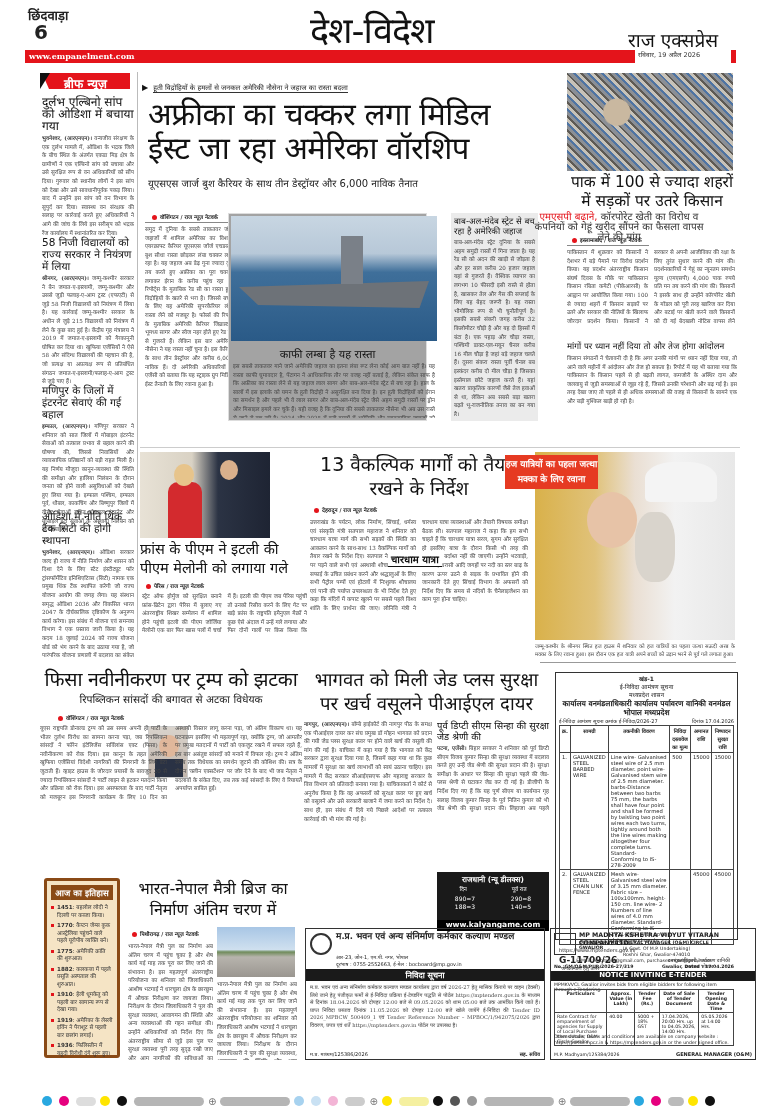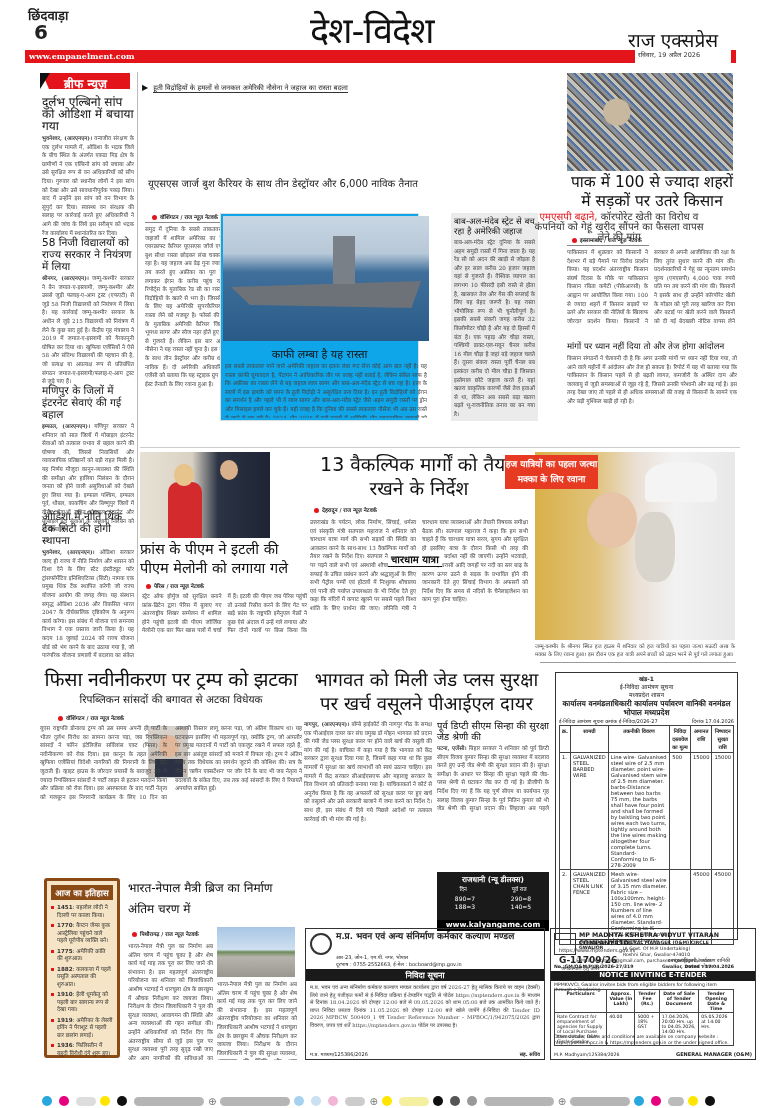--- a/index.html
+++ b/index.html
@@ -51,31 +51,33 @@
   <div class="head" style="font-size:10.5px;line-height:12px">ओडिशा में नीति थिंक टैंक सिटी की होगी स्थापना</div>
   <div class="txt" style="height:112px;margin-top:2px"><b>भुवनेश्वर, (आरएनएन)।</b> <span>ओडिशा सरकार जल्द ही राज्य में नीति निर्माण और शासन को दिशा देने के लिए स्टेट इंस्टीट्यूट फॉर ट्रांसफॉर्मेटिव इनिशिएटिव्स (सिटी) नामक एक प्रमुख थिंक टैंक स्थापित करेगी जो राज्य योजना आयोग की जगह लेगा। यह संस्थान समृद्ध ओडिशा 2036 और विकसित भारत 2047 के दीर्घकालिक दृष्टिकोण के अनुरूप कार्य करेगा। इस संबंध में योजना एवं समन्वय विभाग ने एक प्रस्ताव जारी किया है। यह कदम 18 जुलाई 2024 को राज्य योजना बोर्ड को भंग करने के बाद उठाया गया है, जो पारंपरिक योजना प्रणाली में बदलाव का संकेत है।</span></div>
 </div>
 <div class="abs vr" style="top:72px;left:137px;height:570px"></div>
 
 <div class="abs" style="top:75px;left:142px;width:380px;height:12px">
   <span style="color:#111;font-size:8px">▶</span>
   <span style="font-size:7px;color:#222;border-bottom:1px solid #333">हूती विद्रोहियों के हमलों से जनकल अमेरिकी नौसेना ने जहाज का रास्ता बदला</span>
 </div>
 <div class="abs head" style="top:97px;left:148px;width:395px;font-size:31px;line-height:34px;letter-spacing:-0.5px">
+  <div>अफ्रीका का चक्कर लगा मिडिल</div>
+  <div>ईस्ट जा रहा अमेरिका वॉरशिप</div>
 </div>
 <div class="abs" style="top:176px;left:148px;width:395px;font-size:10px;color:#222">यूएसएस जार्ज बुश कैरियर के साथ तीन डेस्ट्रॉयर और 6,000 नाविक तैनात</div>
 
 <div class="abs dateline" style="top:213px;left:152px">
     <span class="dot"></span>
     <span>वॉशिंगटन / राज न्यूज़ नेटवर्क</span>
   </div>
 <div class="abs hr" style="top:222px;left:145px;width:88px"></div>
 <div class="abs txt" style="top:225px;left:145px;width:88px;height:192px">समुद्र में दुनिया के सबसे ताकतवर जंगी जहाजों में शामिल अमेरिका का विशाल एयरक्राफ्ट कैरियर यूएसएस जॉर्ज एचडब्ल्यू बुश सीधा रास्ता छोड़कर लंबा चक्कर लगा रहा है। यह जहाज अब डेढ़ गुना ज्यादा दूरी तय करते हुए अफ्रीका का पूरा चक्कर लगाकर ईरान के करीब पहुंच रहा है। रिपोर्ट्स के मुताबिक रेड सी का रास्ता हूती विद्रोहियों के खतरे से भरा है। जिससे बचने के लिए यह अमेरिकी सुपरकैरियर लंबा रास्ता लेने को मजबूर है। फोर्ब्स की रिपोर्ट के मुताबिक अमेरिकी कैरियर जिब्राल्टर, भूमध्य सागर और स्वेज नहर होते हुए रेड सी से गुजरते हैं। लेकिन इस बार अमेरिकी नौसेना ने यह रास्ता नहीं चुना है। इस कैरियर के साथ तीन डेस्ट्रॉयर और करीब 6,000 नाविक हैं। दो अमेरिकी अधिकारियों ने एजेंसी को बताया कि यह स्ट्राइक ग्रुप मिडिल ईस्ट तैनाती के लिए रवाना हुआ है।</div>
 
-<div class="abs" style="top:213px;left:220px;width:199px;height:208px;border:1px solid #ddd;background:#0ea5e9">
+<div class="abs" style="top:213px;left:228px;width:199px;height:208px;border:1px solid #ddd;background:#a3a3a3">
   <div class="photo" style="position:absolute;top:2px;left:2px;width:206px;height:125px;background:linear-gradient(#c8d6e2 0%,#b7c8d8 30%,#3f6f9a 45%,#2a5a87 100%)">
     <div style="position:absolute;left:8px;top:62px;width:190px;height:30px;background:#6d7278;clip-path:polygon(0 30%,100% 10%,95% 100%,10% 90%)"></div>
     <div style="position:absolute;left:110px;top:20px;width:22px;height:48px;background:#7a8088"></div>
   </div>
   <div class="head" style="position:absolute;top:132px;left:0;width:100%;text-align:center;font-size:11px">काफी लम्बा है यह रास्ता</div>
   <div class="txt" style="position:absolute;top:148px;left:4px;width:202px;height:56px">इस सबसे ताकतवर माने जाने अमेरिकी जहाज का इतना लंबा रूट लेना कोई आम बात नहीं है। यह रास्ता काफी घुमावदार है, पेंटागन ने आधिकारिक तौर पर वजह नहीं बताई है, लेकिन संकेत साफ है कि अफ्रीका का रास्ता लेने से यह जहाज लाल सागर और बाब-अल-मंदेब स्ट्रेट से बच रहा है। हाल के सालों में इस इलाके को यमन के हूती विद्रोही ने असुरक्षित बना दिया है। इन हूती विद्रोहियों को ईरान का समर्थन है और पहले भी वे लाल सागर और बाब-अल-मंदेब स्ट्रेट जैसे अहम समुद्री रास्तों पर ड्रोन और मिसाइल हमले कर चुके हैं। यही वजह है कि दुनिया की सबसे ताकतवर नौसेना भी अब उस रास्ते से जाने से बच रही है। 2024 और 2025 में हूती हमलों में अमेरिकी और व्यावसायिक जहाजों को निशाना बनाया गया था। हाल के महीनों में भी उन्होंने हमले फिर शुरू करने की धमकी दी है, जिससे यह इलाका असुरक्षित बना हुआ है।</div>
 </div>
 
 <div class="abs" style="top:213px;left:451px;width:87px;height:208px;background:#ebebeb">
   <div class="head" style="padding:3px 3px 0;font-size:8.5px;line-height:10px">बाब-अल-मंदेब स्ट्रेट से बच रहा है अमेरिकी जहाज</div>
@@ -173,21 +175,21 @@
       <div style="font-size: 5.6px; line-height: 7.5px; margin-bottom: 3px; padding-left: 6px; position: relative; color: rgb(51, 51, 51);"><span style="position:absolute;left:0;top:2px;width:3px;height:3px;background:#e4141b"></span><b>1451</b>: <span>बहलोल लोदी ने दिल्ली पर कब्जा किया।</span></div>
       <div style="font-size: 5.6px; line-height: 7.5px; margin-bottom: 3px; padding-left: 6px; position: relative; color: rgb(51, 51, 51);"><span style="position:absolute;left:0;top:2px;width:3px;height:3px;background:#e4141b"></span><b>1770</b>: <span>कैप्टन जेम्स कुक आस्ट्रेलिया पहुंचने वाले पहले यूरोपीय व्यक्ति बने।</span></div>
       <div style="font-size: 5.6px; line-height: 7.5px; margin-bottom: 3px; padding-left: 6px; position: relative; color: rgb(51, 51, 51);"><span style="position:absolute;left:0;top:2px;width:3px;height:3px;background:#e4141b"></span><b>1775</b>: <span>अमेरिकी क्रांति की शुरुआत।</span></div>
       <div style="font-size: 5.6px; line-height: 7.5px; margin-bottom: 3px; padding-left: 6px; position: relative; color: rgb(51, 51, 51);"><span style="position:absolute;left:0;top:2px;width:3px;height:3px;background:#e4141b"></span><b>1882</b>: <span>कलकत्ता में पहले प्रसूति अस्पताल की शुरुआत।</span></div>
       <div style="font-size: 5.6px; line-height: 7.5px; margin-bottom: 3px; padding-left: 6px; position: relative; color: rgb(51, 51, 51);"><span style="position:absolute;left:0;top:2px;width:3px;height:3px;background:#e4141b"></span><b>1910</b>: <span>हेली धूमकेतु को पहली बार सामान्य रूप से देखा गया।</span></div>
       <div style="font-size: 5.6px; line-height: 7.5px; margin-bottom: 3px; padding-left: 6px; position: relative; color: rgb(51, 51, 51);"><span style="position:absolute;left:0;top:2px;width:3px;height:3px;background:#e4141b"></span><b>1919</b>: <span>अमेरिका के लेस्ली इर्विन ने पैराशूट से पहली बार छलांग लगाई।</span></div>
       <div style="font-size: 5.6px; line-height: 7.5px; margin-bottom: 3px; padding-left: 6px; position: relative; color: rgb(51, 51, 51);"><span style="position:absolute;left:0;top:2px;width:3px;height:3px;background:#e4141b"></span><b>1936</b>: <span>फिलिस्तीन में यहूदी विरोधी दंगे शुरू हुए।</span></div>
     </div>
 </div>
 
-<div class="abs head" style="top:878px;left:128px;width:170px;font-size:12px;line-height:21px;">भारत-नेपाल मैत्री ब्रिज का निर्माण अंतिम चरण में</div>
+<div class="abs head" style="top:878px;left:128px;width:170px;font-size:16px;line-height:21px;text-align:center">भारत-नेपाल मैत्री ब्रिज का निर्माण अंतिम चरण में</div>
 <div class="abs dateline" style="top:930px;left:132px">
     <span class="dot"></span>
     <span>पिथौरागढ़ / राज न्यूज़ नेटवर्क</span>
   </div>
 <div class="abs photo" style="top:927px;left:217px;width:78px;height:50px;background:linear-gradient(#a8c6e5 0%,#cfe0ef 45%,#6f8b5a 50%,#b7b4ad 60%,#9a9690 100%)"></div>
 <div class="abs txt" style="top:942px;left:128px;width:85px;height:118px">भारत-नेपाल मैत्री पुल का निर्माण अब अंतिम चरण में पहुंच चुका है और शेष कार्य मई माह तक पूरा कर लिए जाने की संभावना है। इस महत्वपूर्ण अंतरराष्ट्रीय परियोजना का शनिवार को जिलाधिकारी आशीष भटगाईं ने धारचूला क्षेत्र के छारछुम में औचक निरीक्षण कर जायजा लिया। निरीक्षण के दौरान जिलाधिकारी ने पुल की सुरक्षा व्यवस्था, आवागमन की स्थिति और अन्य व्यवस्थाओं की गहन समीक्षा की। उन्होंने अधिकारियों को निर्देश दिए कि अंतरराष्ट्रीय सीमा से जुड़े इस पुल पर सुरक्षा व्यवस्था पूरी तरह सुदृढ़ रखी जाए और आम नागरिकों की सुविधाओं का विशेष ध्यान रखा जाए। जिलाधिकारी ने प्रकाश व्यवस्था और निगरानी प्रणाली को मजबूत बनाने के निर्देश देते हुए कहा कि सीमा क्षेत्र होने के कारण यहां हर समय उच्च सतर्कता बनाए रखना आवश्यक है। उन्होंने सुरक्षा कर्मियों से संवाद कर उनकी कार्यप्रणाली की जानकारी ली और आवश्यक संसाधनों की उपलब्धता सुनिश्चित करने के निर्देश भी दिए।</div>
 <div class="abs txt" style="top:980px;left:217px;width:80px;height:80px">भारत-नेपाल मैत्री पुल का निर्माण अब अंतिम चरण में पहुंच चुका है और शेष कार्य मई माह तक पूरा कर लिए जाने की संभावना है। इस महत्वपूर्ण अंतरराष्ट्रीय परियोजना का शनिवार को जिलाधिकारी आशीष भटगाईं ने धारचूला क्षेत्र के छारछुम में औचक निरीक्षण कर जायजा लिया। निरीक्षण के दौरान जिलाधिकारी ने पुल की सुरक्षा व्यवस्था, आवागमन की स्थिति और अन्य व्यवस्थाओं की गहन समीक्षा की। उन्होंने अधिकारियों को निर्देश दिए कि अंतरराष्ट्रीय सीमा से जुड़े इस पुल पर सुरक्षा व्यवस्था पूरी तरह सुदृढ़ रखी जाए और आम नागरिकों की सुविधाओं का विशेष ध्यान रखा जाए। जिलाधिकारी ने प्रकाश व्यवस्था और निगरानी प्रणाली को मजबूत बनाने के निर्देश देते हुए कहा कि सीमा क्षेत्र होने के कारण यहां हर समय उच्च सतर्कता बनाए रखना आवश्यक है। उन्होंने सुरक्षा कर्मियों से संवाद कर उनकी कार्यप्रणाली की जानकारी ली और आवश्यक संसाधनों की उपलब्धता सुनिश्चित करने के निर्देश भी दिए।</div>
 
 <div class="abs" style="top:672px;left:555px;width:183px;height:268px;border:1.5px solid #333;padding:2px 3px">
   <div style="text-align:center;font-size:6px;font-weight:bold">खंड-1</div>

